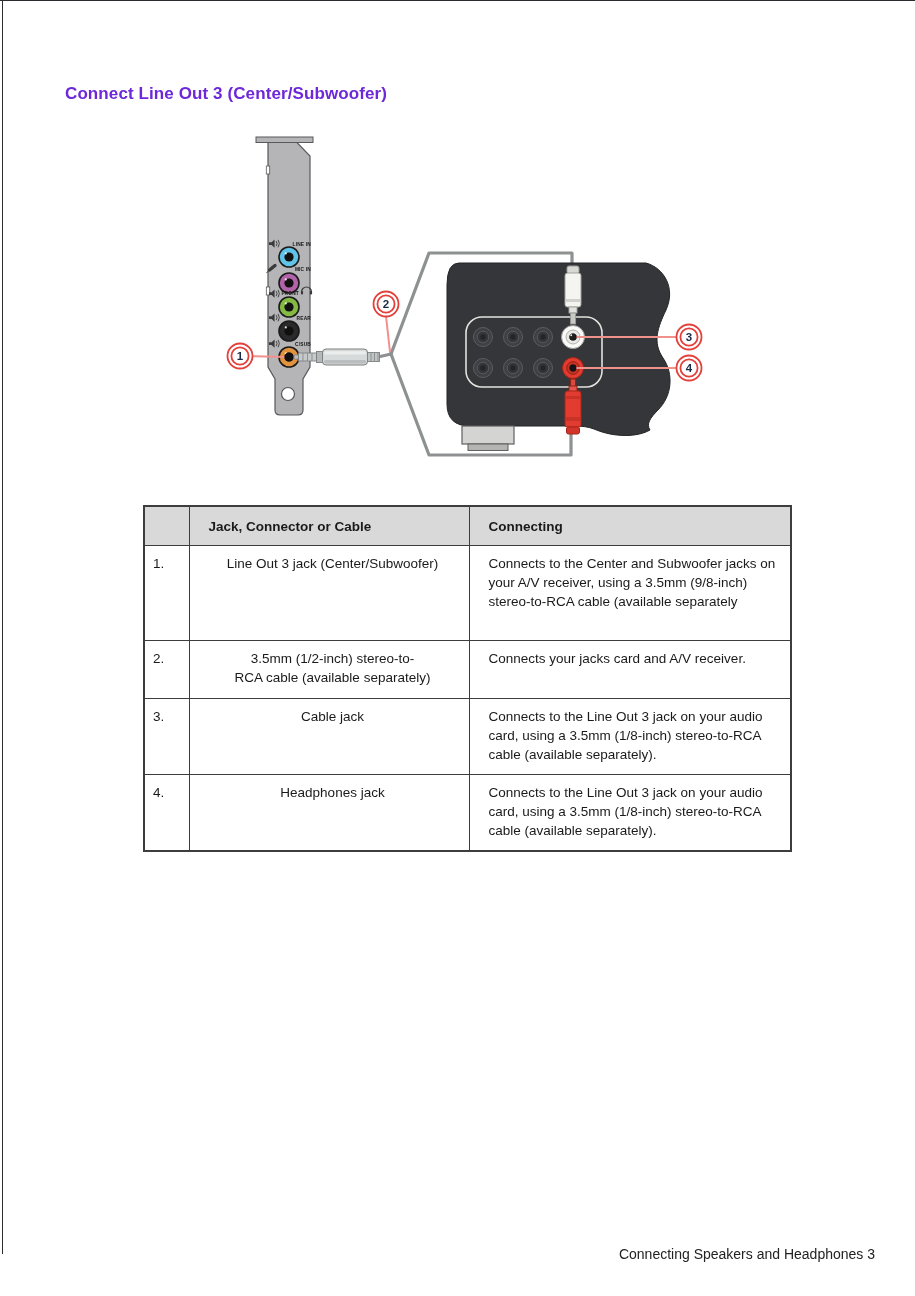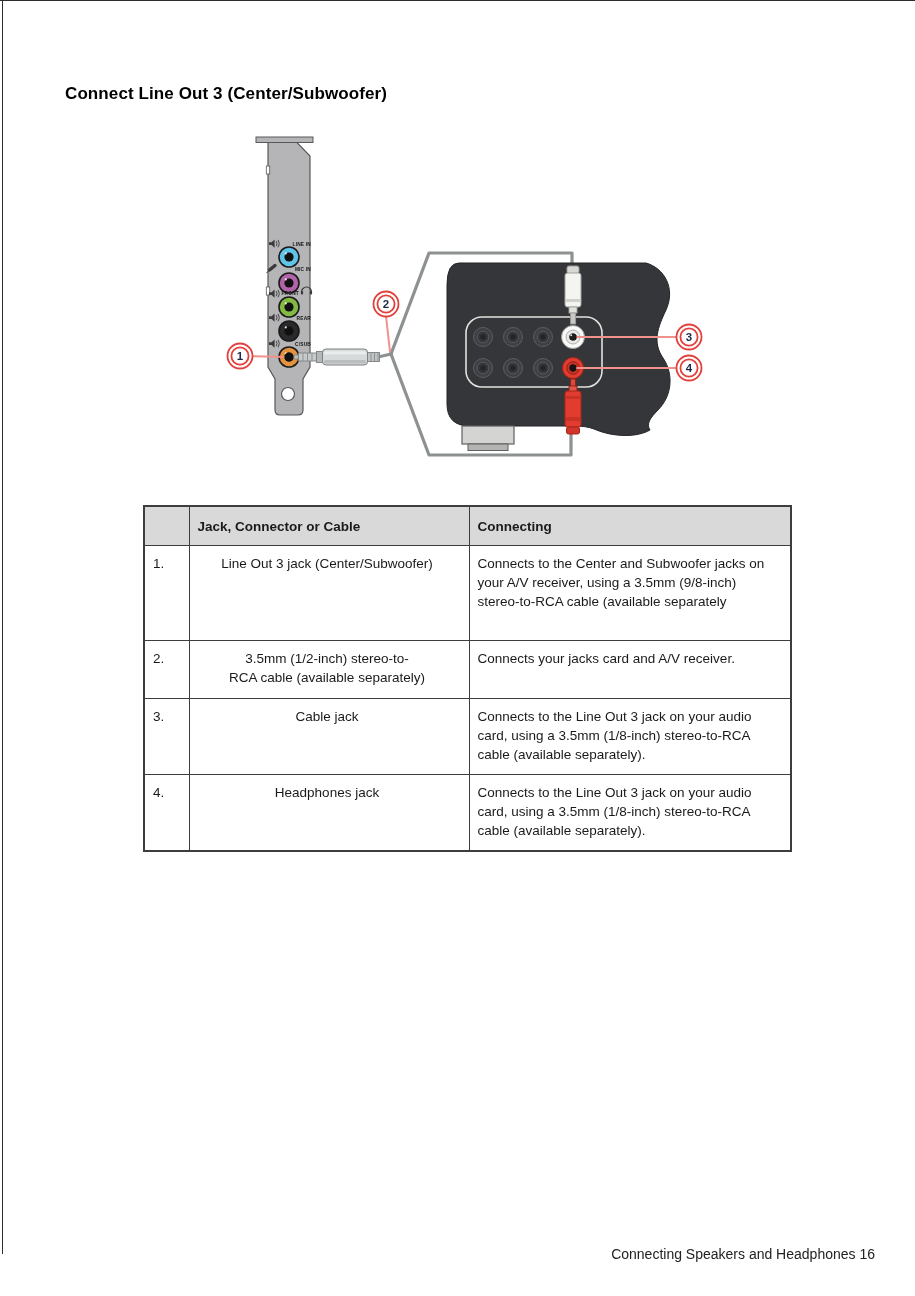--- a/index.html
+++ b/index.html
@@ -5,38 +5,38 @@
   html,body { margin:0; padding:0; }
   body {
     width:915px; height:1296px; background:#ffffff; position:relative;
     font-family:"Liberation Sans", sans-serif; color:#1a1a1a; overflow:hidden;
   }
   .edge-top { position:absolute; left:0; top:0; width:915px; height:0; border-top:1.5px solid #2b2d30; }
   .edge-left { position:absolute; left:1.5px; top:1px; height:1253px; width:0; border-left:1.8px solid #2b2d30; }
 
   .title {
     position:absolute; left:65px; top:84px; margin:0;
-    font-size:17px; font-weight:bold; color:#000000; letter-spacing:0.1px;
+    font-size:17px; font-weight:bold; color:#6d28d9; letter-spacing:0.1px;
   }
 
   svg.diagram { position:absolute; left:0; top:0; }
   .jack-label { font-family:"Liberation Sans",sans-serif; font-size:4.8px; font-weight:bold; fill:#141414; text-anchor:end; letter-spacing:0.2px; }
   .co-ring   { fill:#ffffff; stroke:#e2403a; stroke-width:1.8; }
   .co-num    { font-family:"Liberation Sans",sans-serif; font-size:11.5px; font-weight:bold; fill:#1b2b45; text-anchor:middle; }
   .co-line   { stroke:#f0918c; stroke-width:2; }
 
   table.jack-table {
     position:absolute; left:143px; top:505px; width:647px;
     border-collapse:collapse; table-layout:fixed;
     border:2px solid #3d3d3d;
   }
   .jack-table th, .jack-table td {
     border:1.5px solid #3d3d3d; vertical-align:top; text-align:left;
     font-size:13.5px; line-height:19px; color:#1a1a1a;
-    padding:8px 12px 8px 8px; overflow:hidden;
+    padding:8px 12px 8px 19px; overflow:hidden;
   }
   .jack-table thead th { background:#d9d9d9; font-weight:bold; padding-top:10px; padding-bottom:9px; }
   .jack-table tbody td.item { white-space:pre-line;text-align:center; }
   .jack-table tbody td.num  { padding-left:8px; }
 
   .footer {
     position:absolute; right:40px; top:1246px;
     font-size:14px; color:#222222;
   }
 </style>
@@ -262,13 +262,13 @@
       <td class="desc">Connects to the Line Out 3 jack on your audio card, using a 3.5mm (1/8-inch) stereo-to-RCA cable (available separately).</td>
     </tr>
     <tr style="height:76px">
       <td class="num">4.</td>
       <td class="item">Headphones jack</td>
       <td class="desc">Connects to the Line Out 3 jack on your audio card, using a 3.5mm (1/8-inch) stereo-to-RCA cable (available separately).</td>
     </tr>
   </tbody>
 </table>
 
-<div class="footer">Connecting Speakers and Headphones 16</div>
+<div class="footer">Connecting Speakers and Headphones 3</div>
 
 </body></html>

